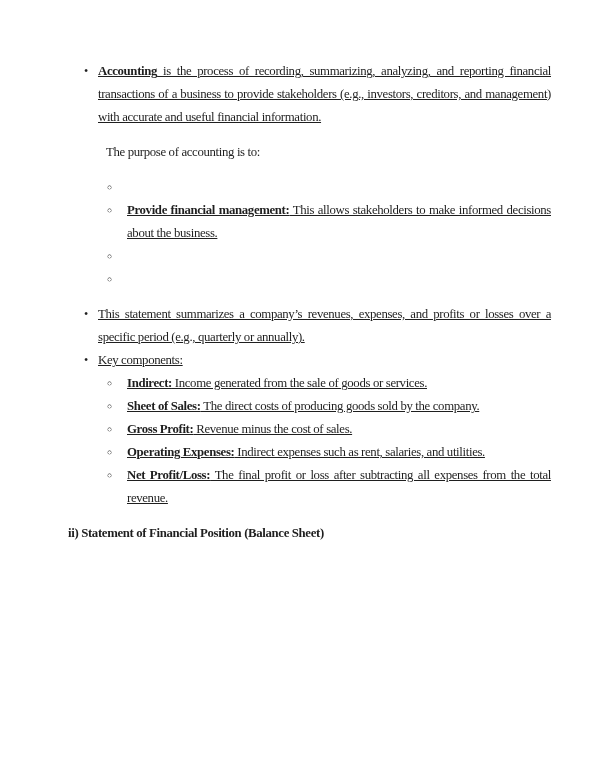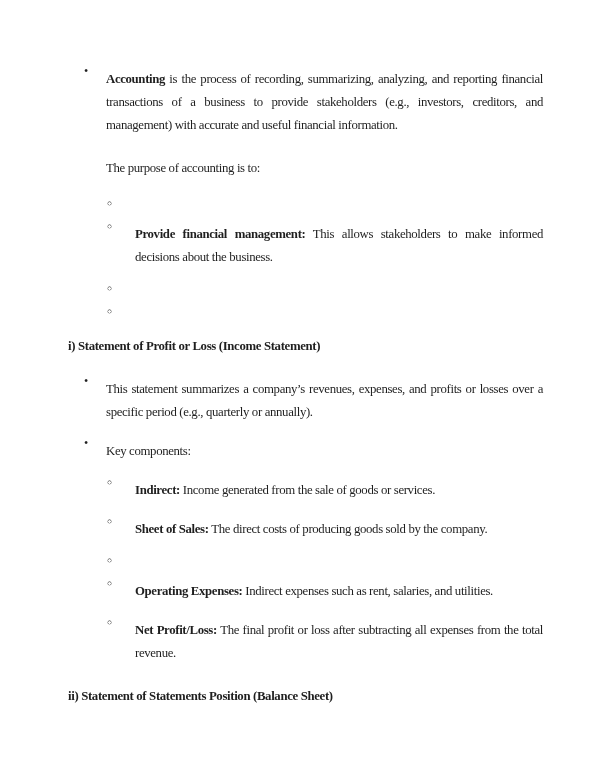--- a/index.html
+++ b/index.html
@@ -18,21 +18,21 @@
   .h { font-weight: bold; margin: 0 0 12px; }
   .p { margin: 0 0 12px; }
   .group { margin: 0 0 12px; }
   .indent { margin-left: 38px; }
   .li { display: flex; align-items: flex-start; }
   .li .m { flex: 0 0 auto; line-height: 23px; }
   .l1 { padding-left: 16px; }
   .l1 > .m { width: 14px; font-size: 12px; }
   .l2 { padding-left: 39px; }
   .l2 > .m { width: 20px; font-size: 8.5px; }
-  .t { flex: 1 1 auto; text-align: justify; margin: 8px; }
+  .t { flex: 1 1 auto; text-align: justify; margin: 0; text-decoration: underline; }
   .t b { font-weight: bold; }
 </style>
 </head>
 <body>
 
 <div class="page">
 
 
 
   <div class="group">
@@ -54,47 +54,47 @@
     </div>
     <div class="li l2">
       <span class="m">○</span>
     </div>
     <div class="li l2">
       <span class="m">○</span>
     </div>
   </div>
 
 
-  <div class="h">i) Statement of Profit or Loss (Income Statement)</div>
 
   <div class="group">
     <div class="li l1">
       <span class="m">•</span>
       <p class="t">This statement summarizes a company’s revenues, expenses, and profits or losses over a specific period (e.g., quarterly or annually).</p>
     </div>
     <div class="li l1">
       <span class="m">•</span>
       <p class="t">Key components:</p>
     </div>
     <div class="li l2">
       <span class="m">○</span>
       <p class="t"><b>Indirect:</b><span> Income generated from the sale of goods or services.</span></p>
     </div>
     <div class="li l2">
       <span class="m">○</span>
       <p class="t"><b>Sheet of Sales:</b><span> The direct costs of producing goods sold by the company.</span></p>
     </div>
     <div class="li l2">
       <span class="m">○</span>
+      <p class="t"><b>Gross Profit:</b><span> Revenue minus the cost of sales.</span></p>
     </div>
     <div class="li l2">
       <span class="m">○</span>
       <p class="t"><b>Operating Expenses:</b><span> Indirect expenses such as rent, salaries, and utilities.</span></p>
     </div>
     <div class="li l2">
       <span class="m">○</span>
       <p class="t"><b>Net Profit/Loss:</b><span> The final profit or loss after subtracting all expenses from the total revenue.</span></p>
     </div>
   </div>
 
-  <div class="h">ii) Statement of Statements Position (Balance Sheet)</div>
+  <div class="h">ii) Statement of Financial Position (Balance Sheet)</div>
 
 </div>
 
 </body></html>

